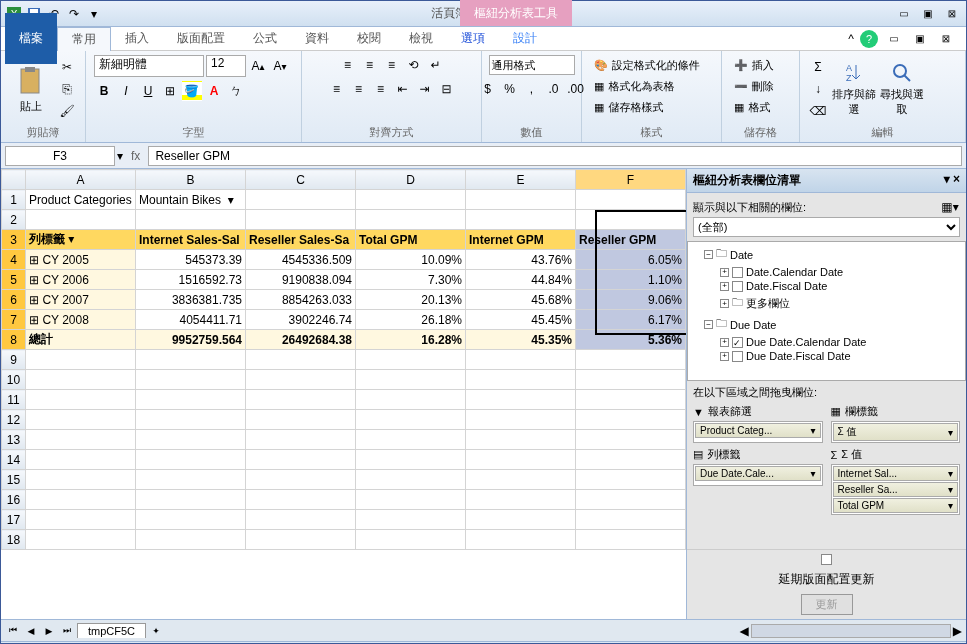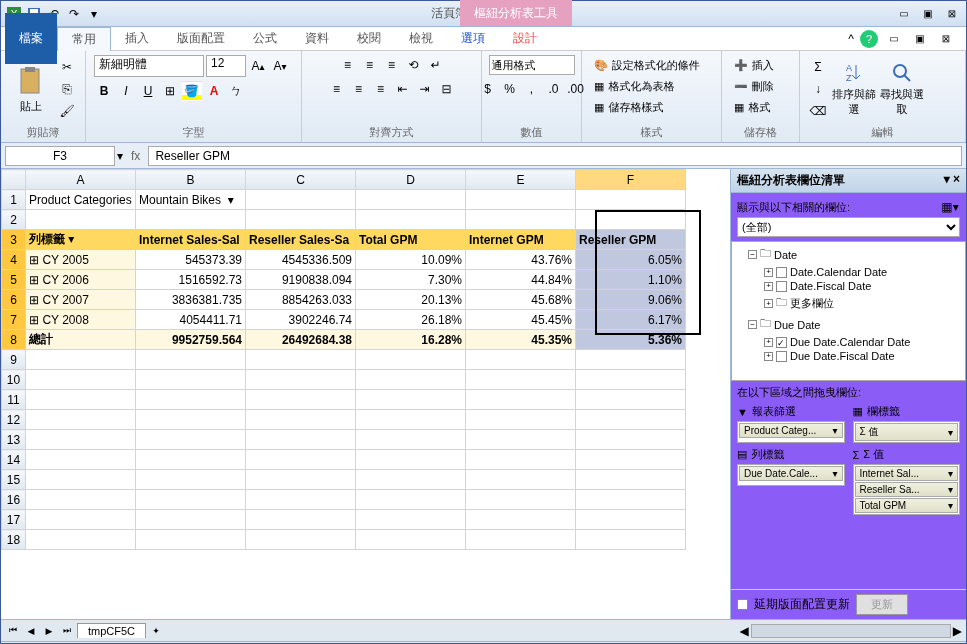--- a/index.html
+++ b/index.html
@@ -29,35 +29,35 @@
 .font-size { width: 40px; height: 22px; border: 1px solid #aaa; background: #fff; padding: 0 4px; font-size: 12px; }
 .btn-row { display: flex; gap: 2px; }
 .tb-btn { width: 20px; height: 20px; border: 1px solid transparent; display: flex; align-items: center; justify-content: center; font-size: 12px; }
 .dropdown-item { height: 20px; display: flex; align-items: center; gap: 4px; font-size: 11px; padding: 0 4px; }
 .formula-bar { height: 26px; border-bottom: 1px solid #a0b8d8; display: flex; align-items: center; padding: 4px; gap: 2px; background: #e8eef6; }
 .name-box { width: 110px; height: 20px; border: 1px solid #aaa; background: #fff; padding: 0 6px; display: flex; align-items: center; justify-content: center; }
 .fx-label { color: #666; padding: 0 6px; }
 .formula-input { flex: 1; height: 20px; border: 1px solid #aaa; background: #fff; padding: 0 6px; display: flex; align-items: center; }
 .main-area { display: flex; height: 450px; }
 .sheet-area { flex: 1; overflow: hidden; position: relative; }
-.field-list { width: 236px; border-left: 1px solid #a0b8d8; background: #8b5cf6; display: flex; flex-direction: column; }
+.field-list { width: 280px; border-left: 1px solid #a0b8d8; background: #e5e5e5; display: flex; flex-direction: column; }
 .fl-header { background: linear-gradient(#d8e4f0, #c0d4e8); padding: 3px 6px; font-size: 12px; font-weight: bold; display: flex; justify-content: space-between; border-bottom: 1px solid #a0b8d8; }
 .fl-section { padding: 4px 6px; font-size: 11px; }
 .fl-sel { width: 100%; height: 20px; border: 1px solid #aaa; background: #fff; font-size: 11px; }
 .fl-tree { background: #fff; border: 1px solid #aaa; height: 140px; overflow-y: auto; padding: 2px; }
 .tree-item { padding: 1px 2px 1px 14px; font-size: 11px; display: flex; align-items: center; gap: 3px; }
 .tree-item.l2 { padding-left: 30px; }
 .tree-toggle { width: 9px; height: 9px; border: 1px solid #888; display: inline-flex; align-items: center; justify-content: center; font-size: 8px; line-height: 1; }
 .fl-areas { flex: 1; padding: 4px 6px; font-size: 11px; }
 .areas-grid { display: grid; grid-template-columns: 1fr 1fr; gap: 4px 8px; margin-top: 4px; }
 .area-box { }
 .area-label { display: flex; align-items: center; gap: 4px; font-size: 11px; padding-bottom: 2px; }
 .area-drop { min-height: 22px; background: #fff; border: 1px solid #aaa; }
 .area-item { background: linear-gradient(#f0f0e0, #e0e0c8); border: 1px solid #aaa; padding: 1px 4px; font-size: 10px; display: flex; justify-content: space-between; align-items: center; margin: 1px; }
-.fl-footer { padding: 4px 6px; display: flex; align-items: center; gap: 6px; border-top: 1px solid #ccc; }
+.fl-footer { padding: 4px 6px; display: flex; align-items: center; gap: 6px; border-top: 1px solid #ccc; flex-direction: column; }
 .update-btn { background: #e0e0e0; border: 1px solid #999; padding: 2px 14px; font-size: 11px; color: #999; }
 table.sheet { border-collapse: collapse; table-layout: fixed; }
 .sheet th, .sheet td { border: 1px solid #d4d4d4; height: 20px; font-size: 12px; padding: 0 3px; }
 .sheet th { background: linear-gradient(#f5f8fc, #e0e8f0); font-weight: normal; text-align: center; }
 .sheet .rh { width: 24px; text-align: center; }
 .col-hdr { width: 110px; }
 .pivot-row-hdr { background: #ffd860; }
 .pivot-row-label { background: #fff8e0; text-align: left; }
 .pivot-data { text-align: right; }
 .pivot-total { font-weight: bold; background: #fff8e0; }
@@ -106,21 +106,21 @@
 <div class="ribbon-tabs">
   <span class="file-tab">檔案</span>
   <span class="tab active">常用</span>
   <span class="tab">插入</span>
   <span class="tab">版面配置</span>
   <span class="tab">公式</span>
   <span class="tab">資料</span>
   <span class="tab">校閱</span>
   <span class="tab">檢視</span>
   <span class="tab" style="color:#1d4ed8">選項</span>
-  <span class="tab" style="color:#ef4444">設計</span>
+  <span class="tab" style="color:#3b82f6">設計</span>
   <div class="ribbon-right">
     <span>^</span>
     <span class="help-icon">?</span>
     <span class="win-btn">▭</span>
     <span class="win-btn">▣</span>
     <span class="win-btn">⊠</span>
   </div>
 </div>
 
 <div class="ribbon">

